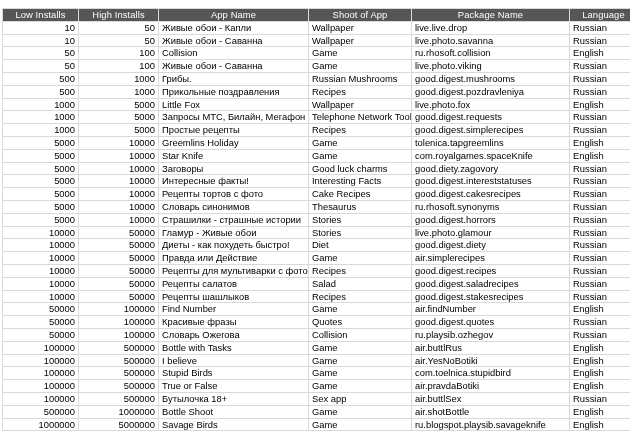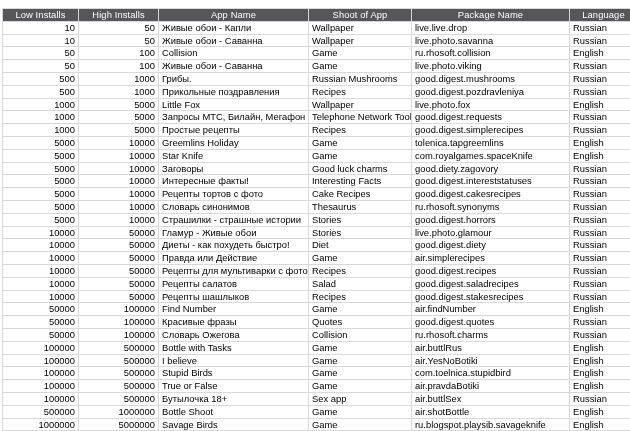--- a/index.html
+++ b/index.html
@@ -275,21 +275,21 @@
           <td class="txt">Красивые фразы</td>
           <td class="txt">Quotes</td>
           <td class="txt">good.digest.quotes</td>
           <td class="txt">Russian</td>
         </tr>
         <tr>
           <td class="num">50000</td>
           <td class="num">100000</td>
           <td class="txt">Словарь Ожегова</td>
           <td class="txt">Collision</td>
-          <td class="txt">ru.rhosoft.charms</td>
+          <td class="txt">ru.playsib.ozhegov</td>
           <td class="txt">Russian</td>
         </tr>
         <tr>
           <td class="num">100000</td>
           <td class="num">500000</td>
           <td class="txt">Bottle with Tasks</td>
           <td class="txt">Game</td>
           <td class="txt">air.buttlRus</td>
           <td class="txt">English</td>
         </tr>

